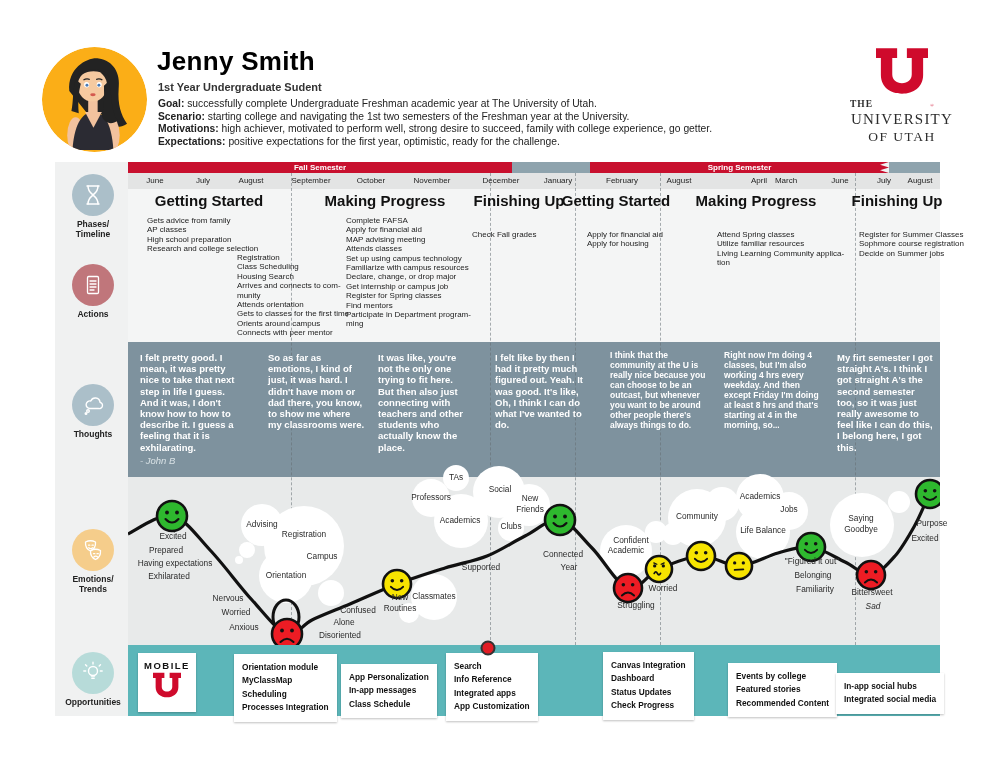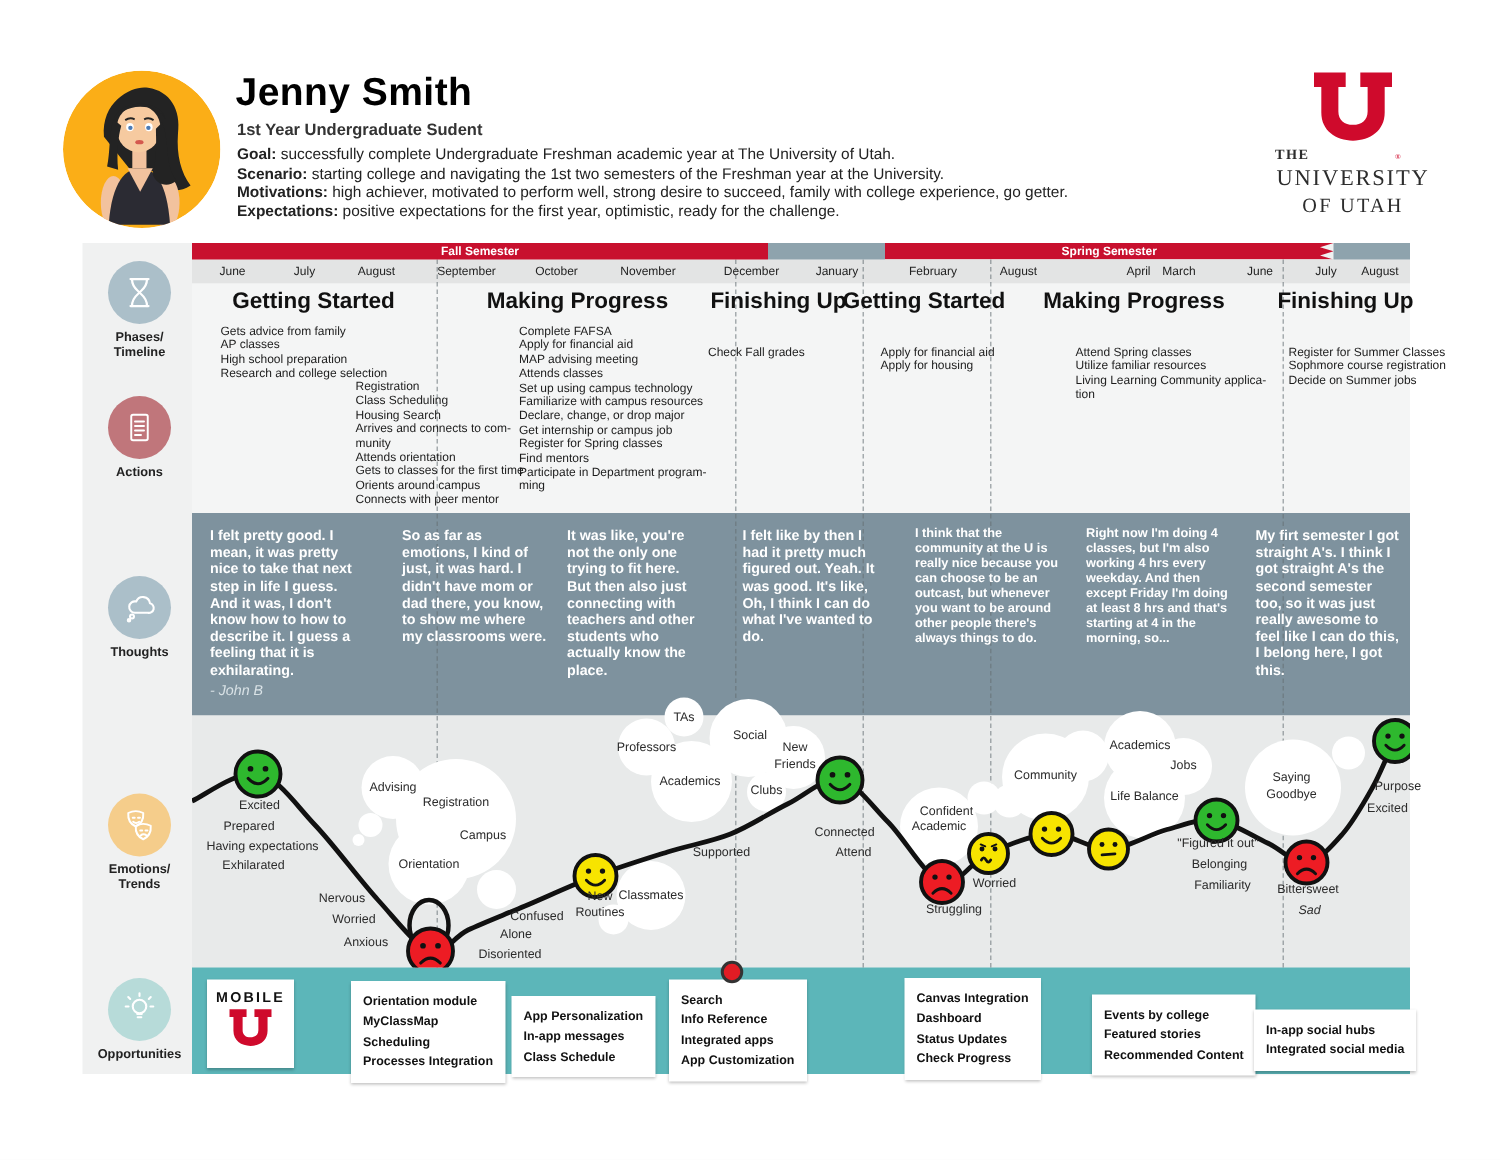--- a/index.html
+++ b/index.html
@@ -380,21 +380,21 @@
     <div class="elabel" style="left: 236px; top: 613px;">Worried</div>
     <div class="elabel" style="left: 244px; top: 628px;">Anxious</div>
     <div class="elabel" style="left: 358px; top: 611px;">Confused</div>
     <div class="elabel" style="left: 344px; top: 623px;">Alone</div>
     <div class="elabel" style="left: 340px; top: 636px;">Disoriented</div>
     <div class="elabel" style="left: 400px; top: 603px;">New
 Routines</div>
     <div class="elabel" style="left: 481px; top: 568px;">Supported</div>
     <div class="elabel" style="left: 587px; top: 541px; margin-left: 44px;">Confident</div>
     <div class="elabel" style="left: 563px; top: 555px;">Connected</div>
-    <div class="elabel" style="left: 569px; top: 568px;">Attend</div>
+    <div class="elabel" style="left: 569px; top: 568px;">Year</div>
     <div class="elabel" style="left: 636px; top: 606px;">Struggling</div>
     <div class="elabel" style="left: 663px; top: 589px;">Worried</div>
     <div class="elabel" style="left: 812px; top: 562px;">"Figured it out"</div>
     <div class="elabel" style="left: 813px; top: 576px;">Belonging</div>
     <div class="elabel" style="left: 815px; top: 590px;">Familiarity</div>
     <div class="elabel" style="left: 872px; top: 593px;">Bittersweet</div>
     <div class="elabel" style="left: 873px; top: 607px; font-style: italic;">Sad</div>
     <div class="elabel" style="left: 932px; top: 524px;">Purpose</div>
     <div class="elabel" style="left: 925px; top: 539px;">Excited</div>
     <div class="touchpoint" style="left: 488px; top: 648px;"></div>

